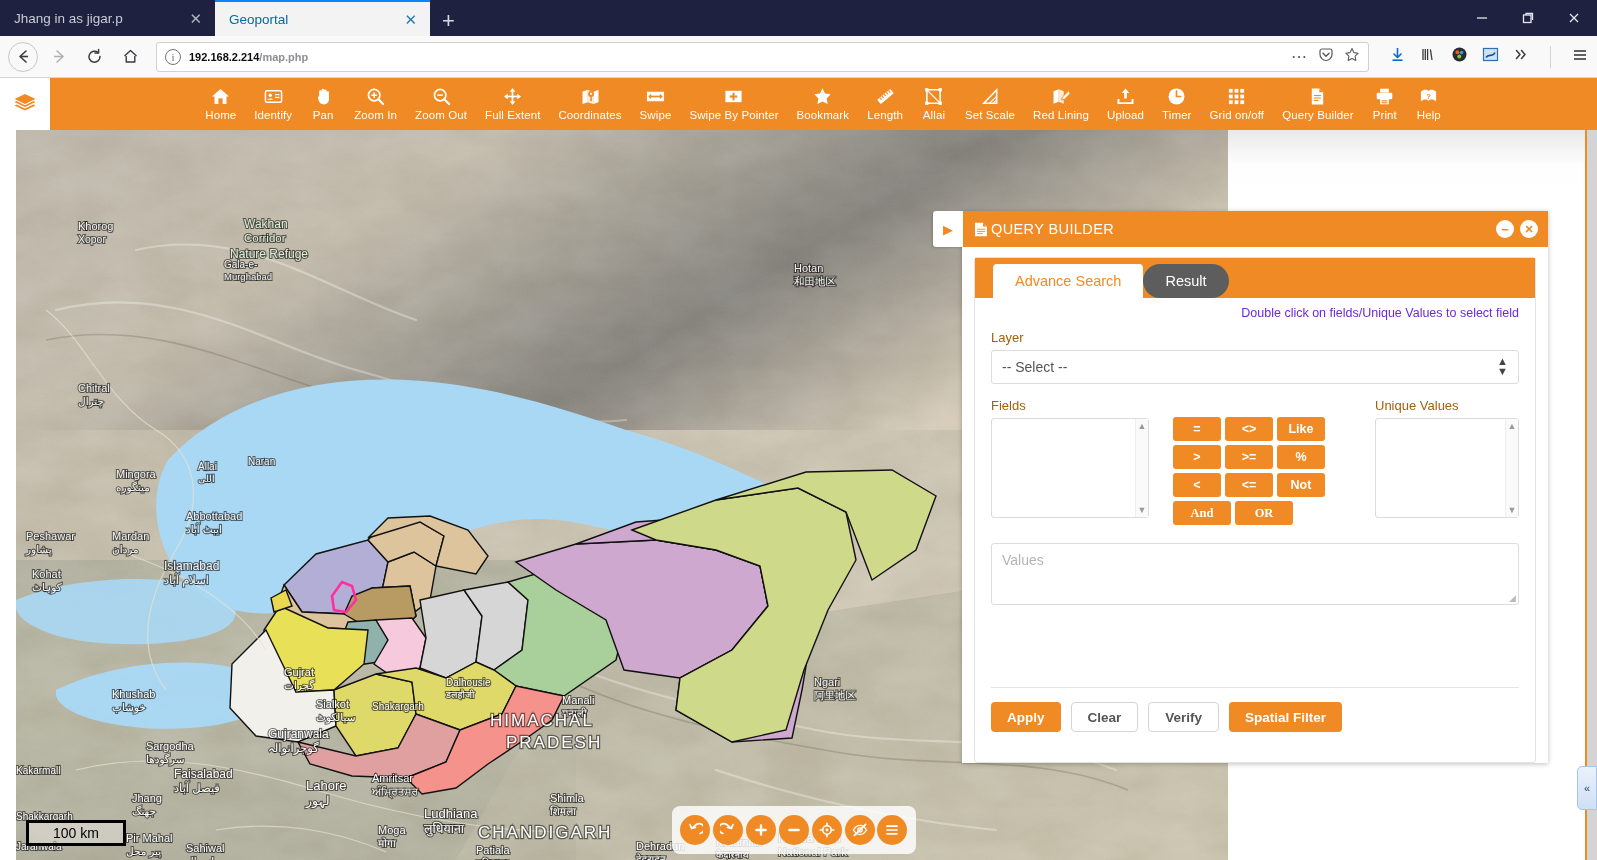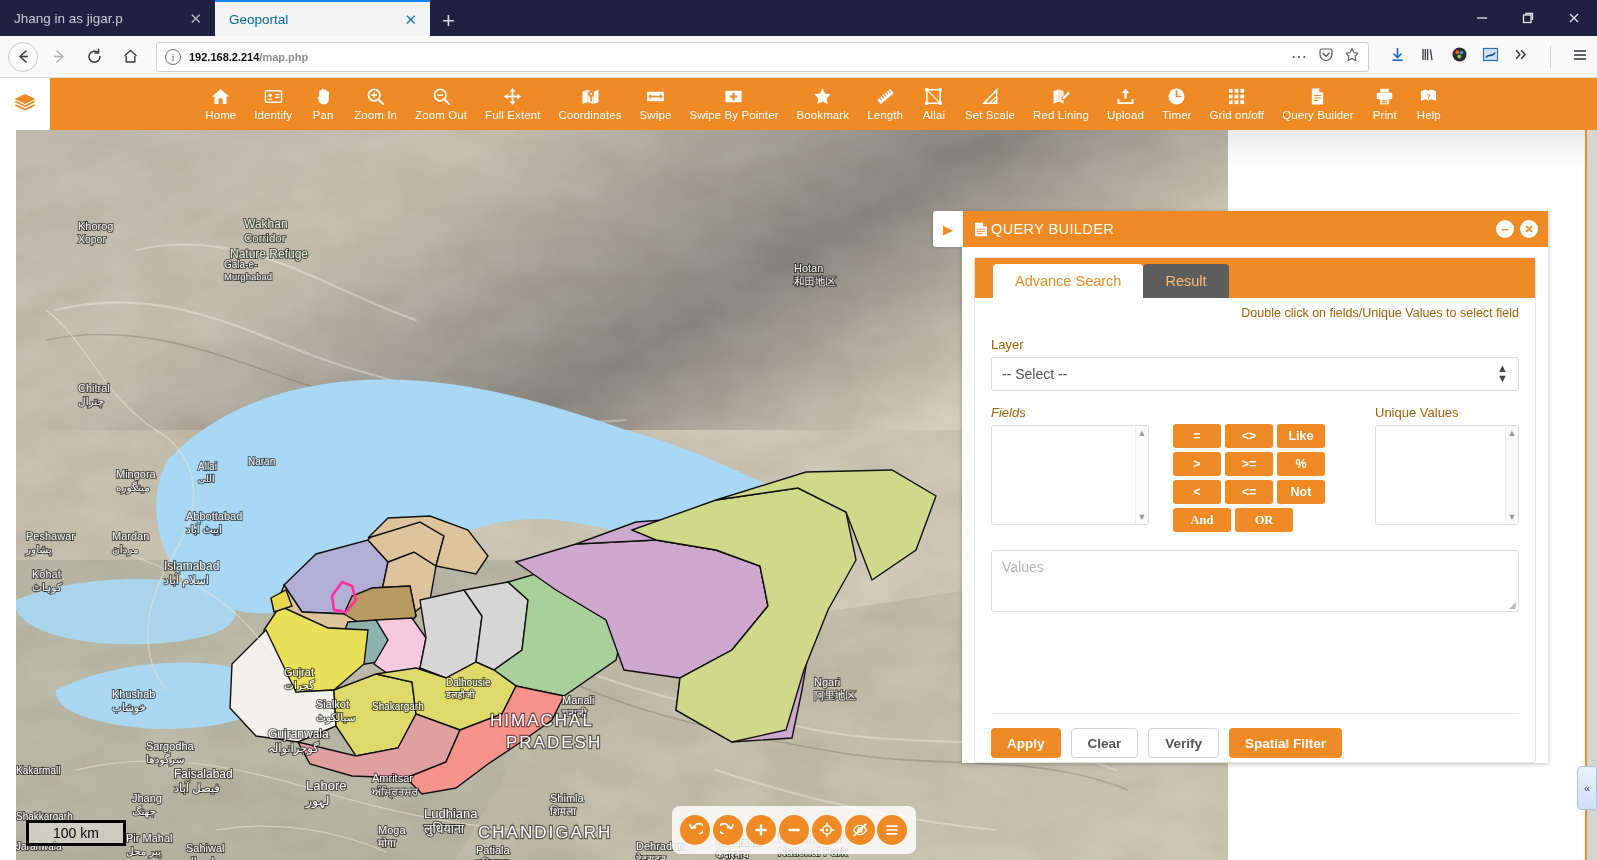--- a/index.html
+++ b/index.html
@@ -123,33 +123,33 @@
     width: 18px; height: 18px; border-radius: 50%; background: #fff; color: #f08a24;
     display: flex; align-items: center; justify-content: center; font-size: 13px;
     line-height: 1; font-weight: bold;
   }
   .qb-body { flex: 1; padding: 10px 12px 0 12px; overflow: hidden; }
   .qb-card { border: 1px solid #e3e3e3; border-radius: 3px; height: 100%; display: flex; flex-direction: column; }
 
   .tabrow { background: #f08a24; padding: 6px 0 0 18px; display: flex; gap: 0; align-items: flex-end; flex: none; }
   .qtab { padding: 9px 22px; font-size: 14.5px; border-radius: 4px 4px 0 0; }
   .qtab.active { background: #fff; color: #f08a24; }
-  .qtab.idle { background: #5d5d5d; color: #fdba74; }
+  .qtab.idle { background: #5d5d5d; color: #ffffff; border-radius: 17px; }
 
   .qb-form { padding: 8px 16px 0 16px; flex: 1; display: flex; flex-direction: column; }
-  .hint { text-align: right; font-size: 12.5px; color: #a16207; margin-bottom: 17px; }
+  .hint { text-align: right; font-size: 12.5px; color: #6d28d9; margin-bottom: 10px; }
   .flabel { font-size: 13px; color: #a16207; margin-bottom: 5px; }
   .selectbox {
     height: 34px; border: 1px solid #dcdcdc; border-radius: 3px; background: #fff;
     display: flex; align-items: center; padding: 0 10px; font-size: 14px; color: #555;
   }
   .selectbox .arrows { margin-left: auto; font-size: 11px; color: #444; line-height: .9; text-align: center; }
 
   .midrow { display: flex; gap: 0; margin-top: 14px; }
-  .col-fields { width: 158px; font-style: italic; }
+  .col-fields { width: 158px; }
   .col-ops { width: 200px; padding-left: 24px; padding-top: 19px; }
   .col-uniq { flex: 1; padding-left: 26px; }
 
   .listbox {
     height: 100px; border: 1px solid #dcdcdc; border-radius: 3px; background: #fff;
     position: relative;
   }
   .lb-scroll {
     position: absolute; right: 0; top: 0; bottom: 0; width: 13px;
     background: #fafafa; border-left: 1px solid #eee;
@@ -167,21 +167,21 @@
 
   .valbox {
     margin-top: 18px; height: 62px; border: 1px solid #dcdcdc; border-radius: 3px;
     padding: 8px 10px; font-size: 14px; color: #b4b4b4; position: relative;
   }
   .valbox .grip {
     position: absolute; right: 2px; bottom: 1px; font-size: 9px; color: #bbb;
   }
 
   .qb-foot {
-    margin-top: auto; border-top: 1px solid #e6e6e6; padding: 14px 0 4px 0;
+    margin-top: auto; border-top: 1px solid #e6e6e6; padding: 14px 0 30px 0;
     display: flex; gap: 10px;
   }
   .btn {
     height: 30px; padding: 0 16px; border-radius: 4px; font-size: 13.5px; font-weight: bold;
     display: flex; align-items: center; justify-content: center;
   }
   .btn.primary { background: #f08a24; color: #fff; }
   .btn.ghost { background: #fff; color: #555; border: 1px solid #d5d5d5; }
 
   .side-handle {

